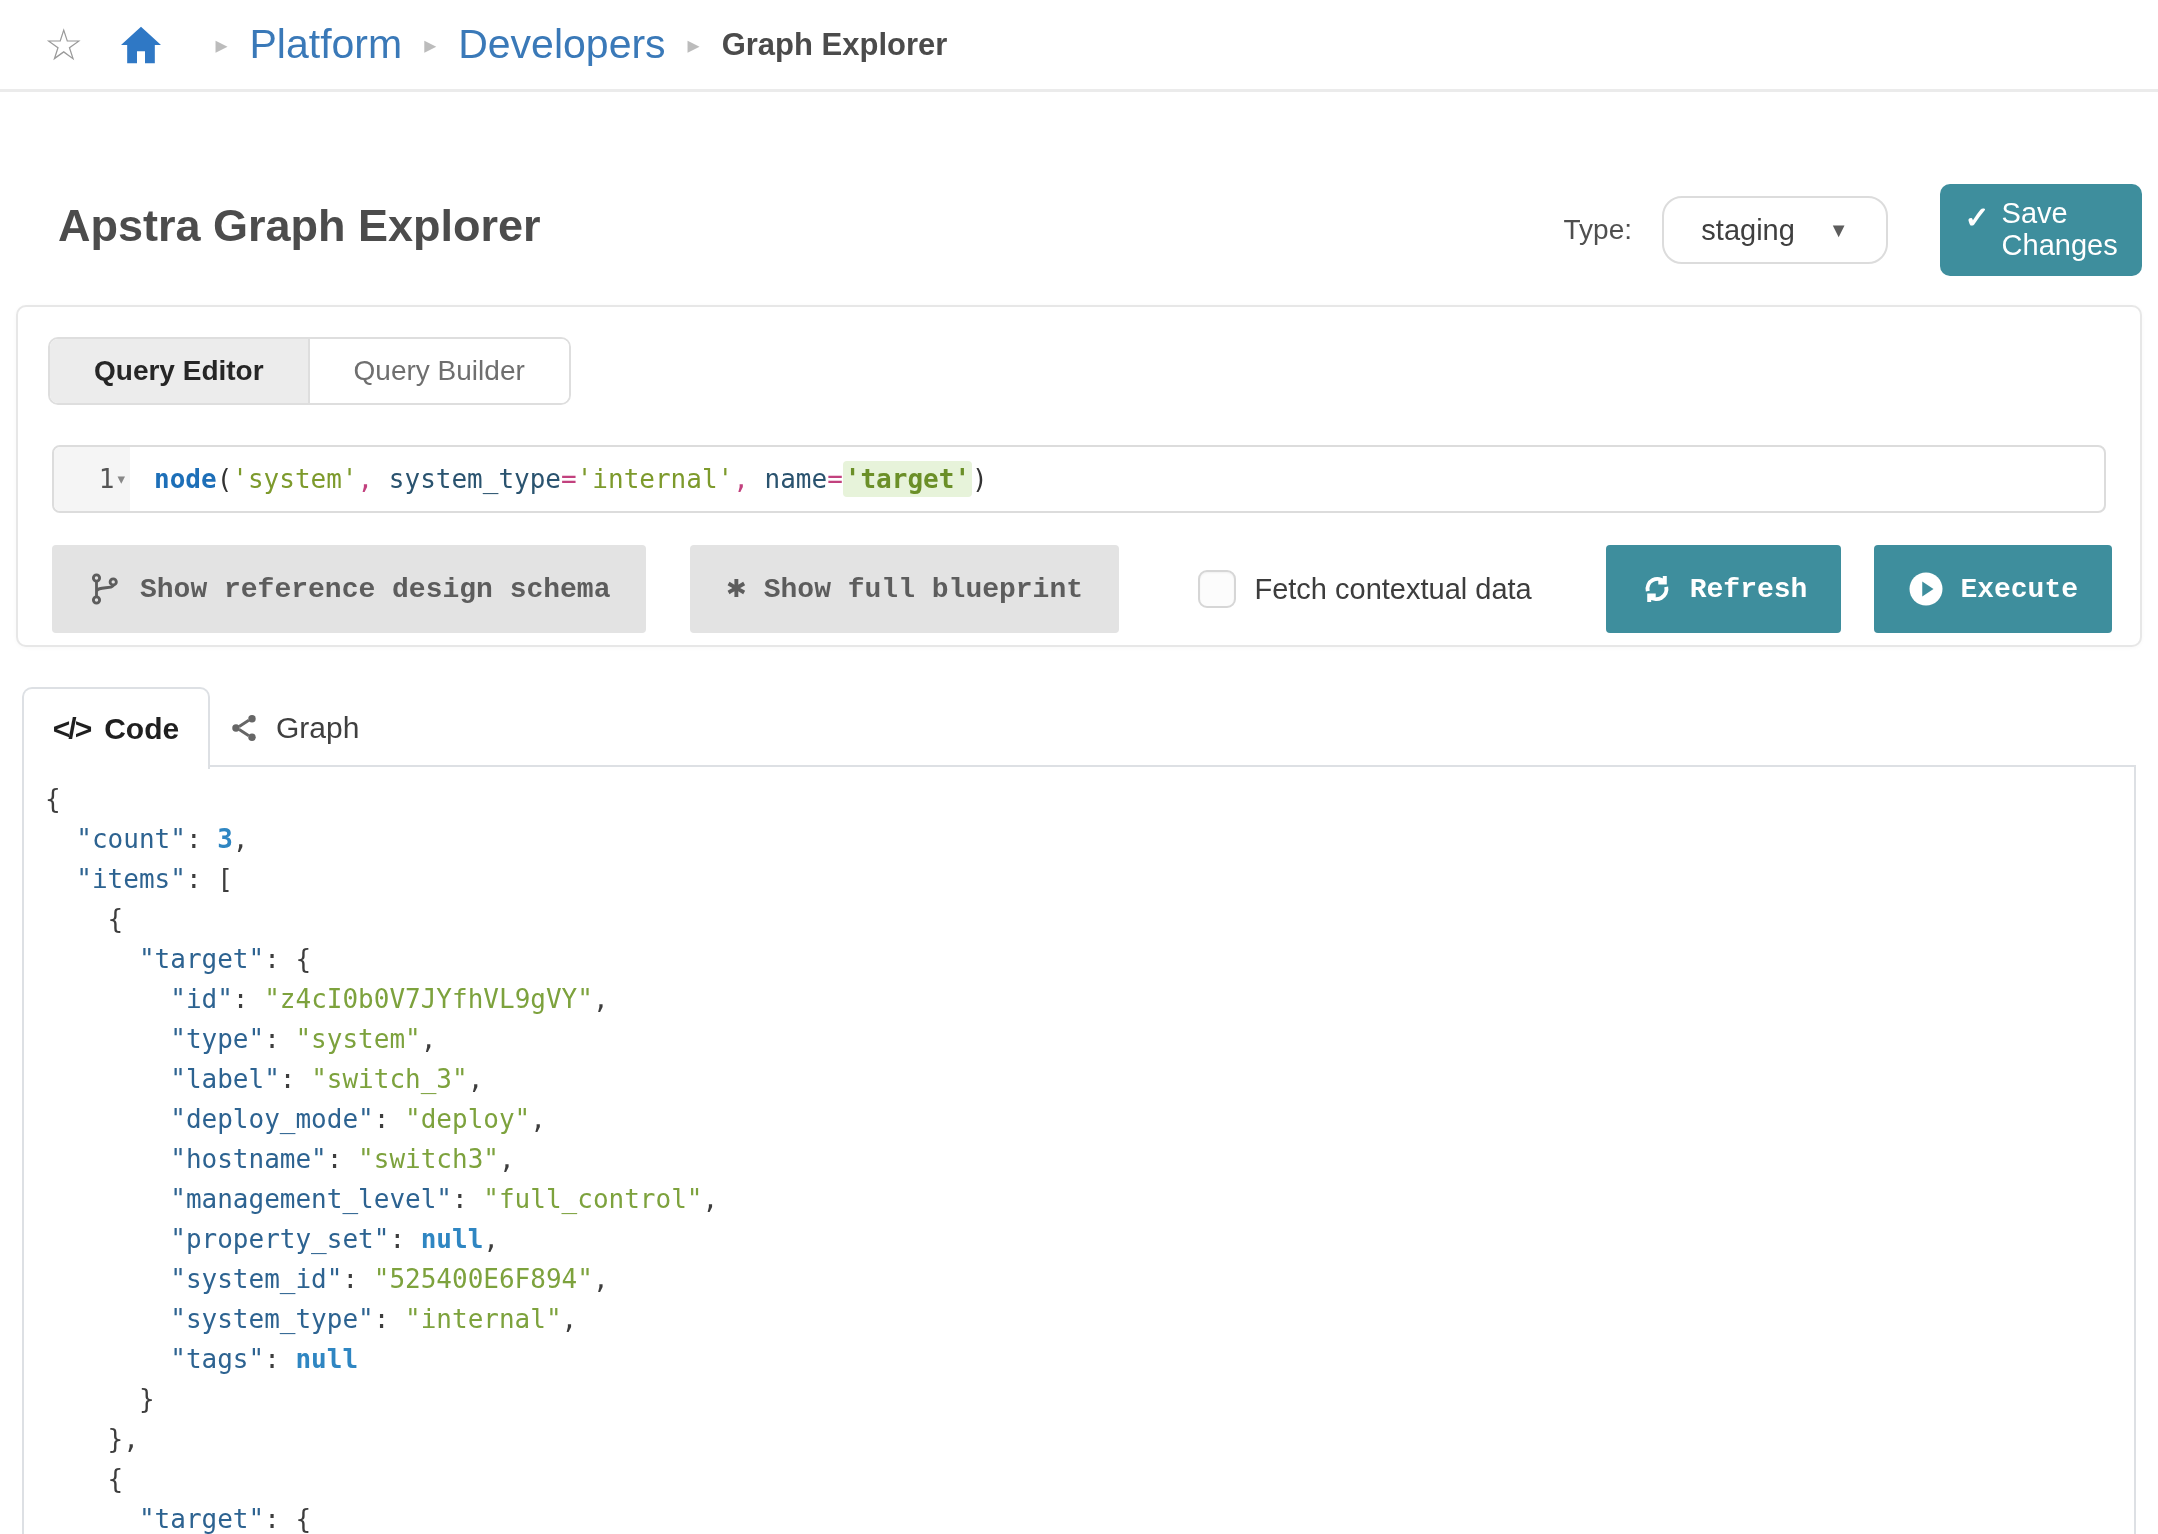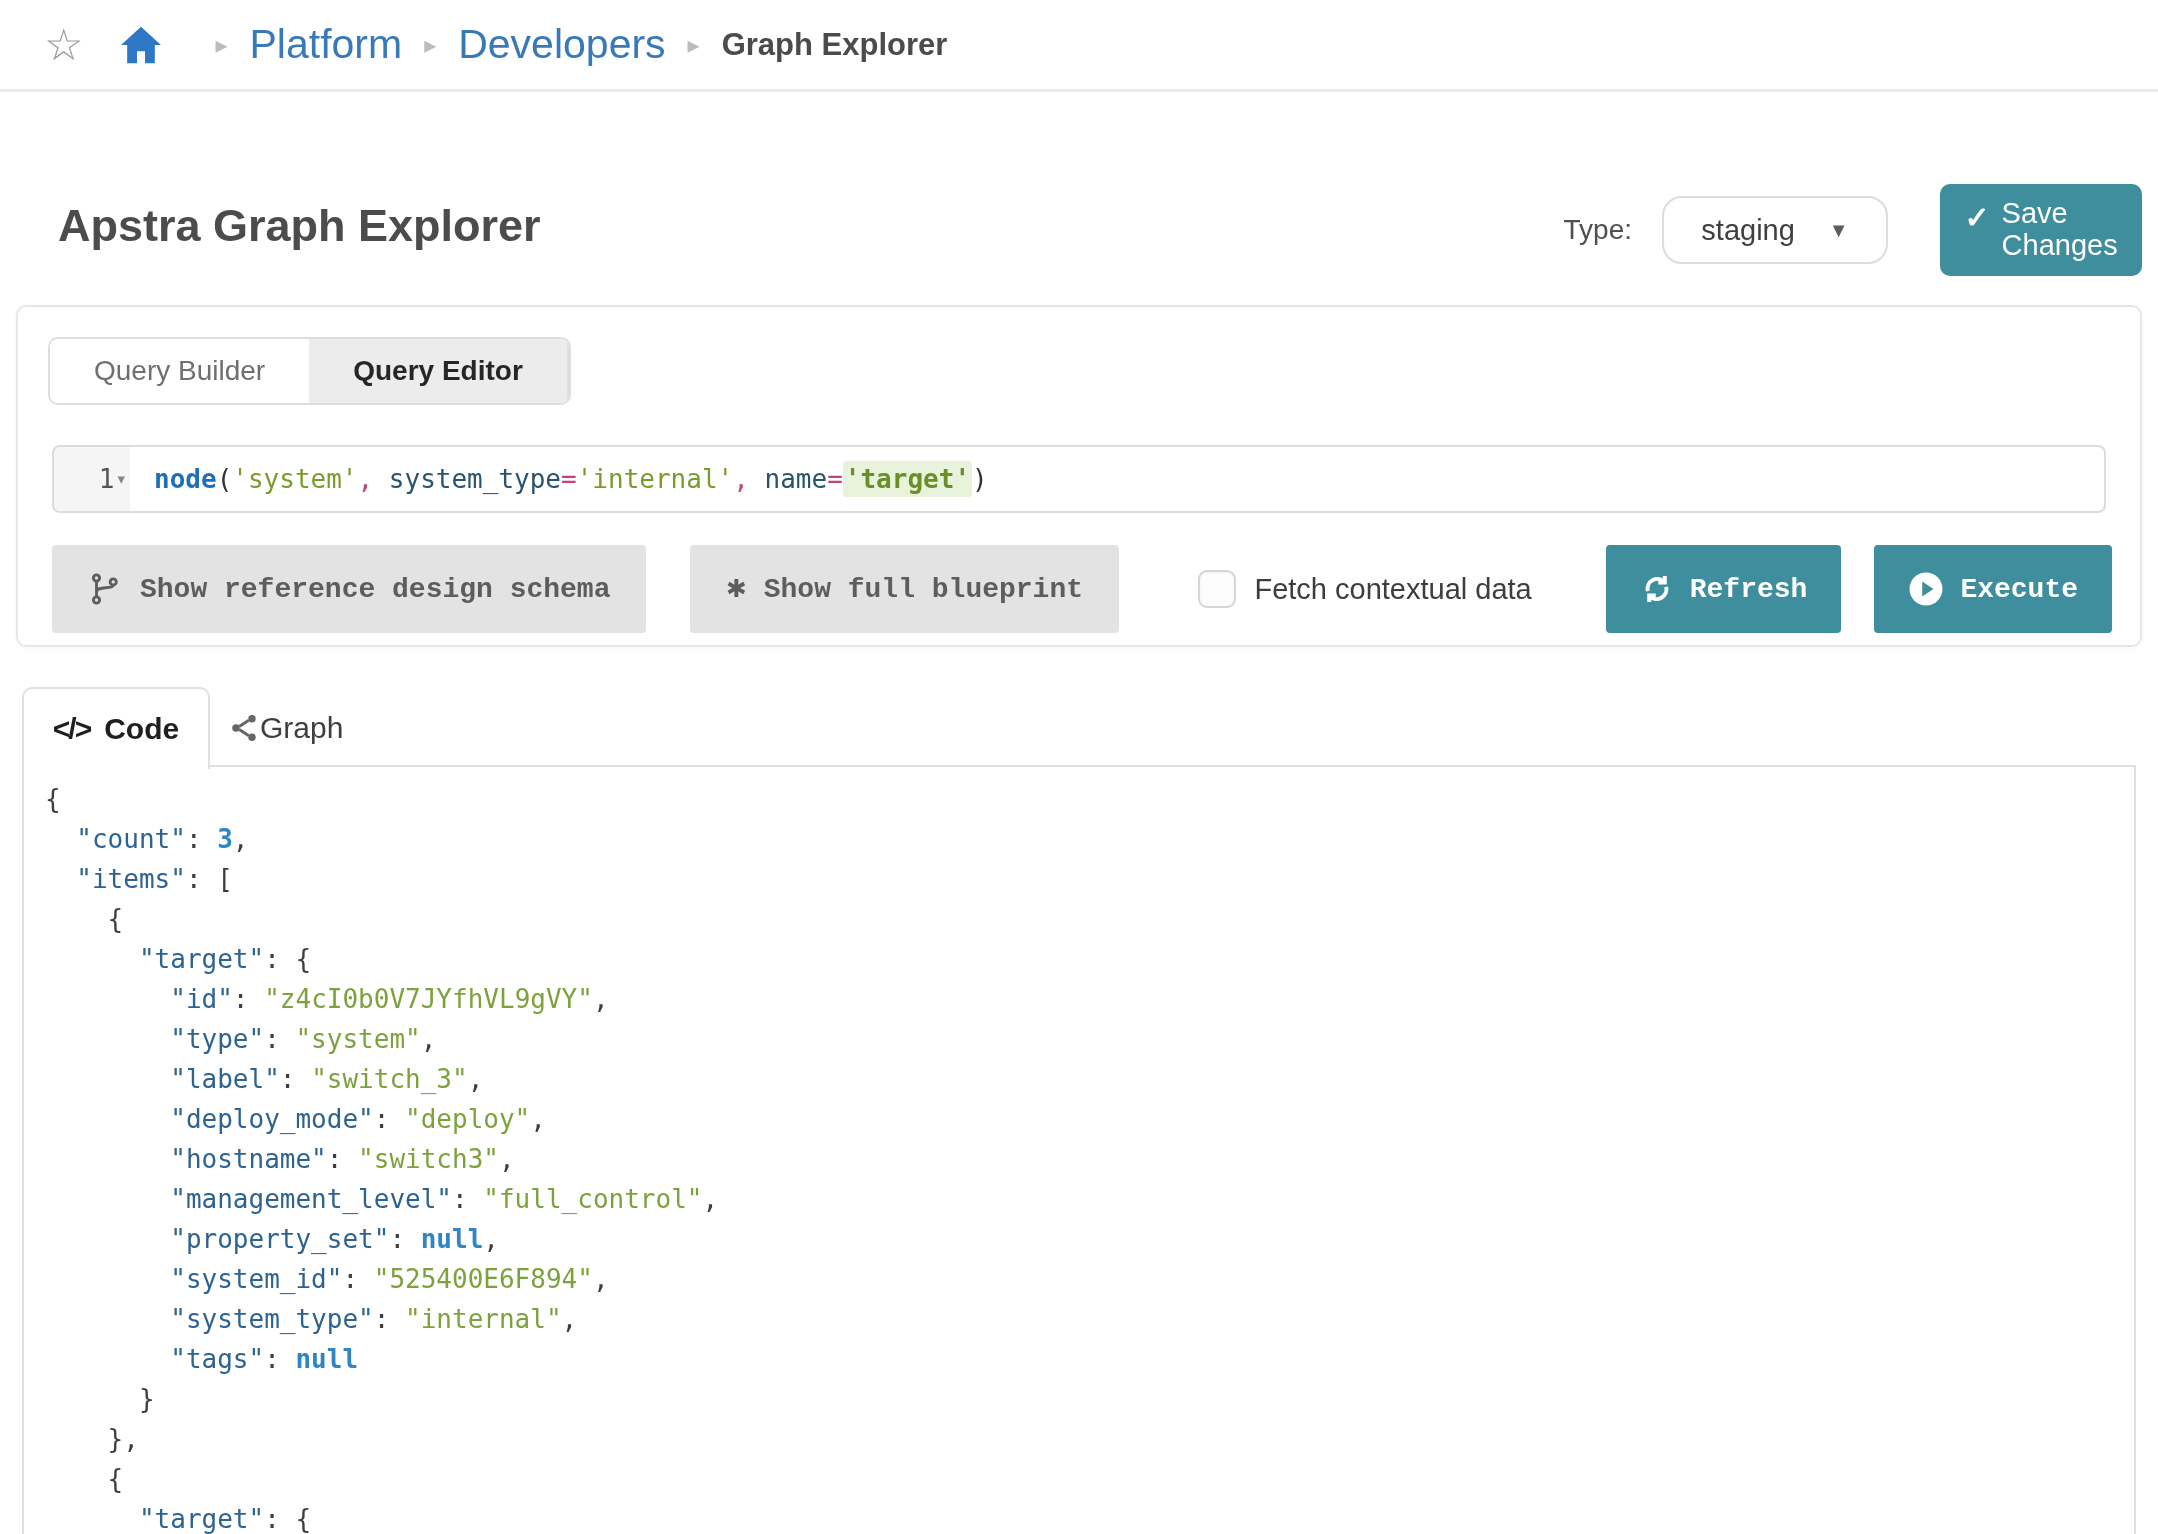--- a/index.html
+++ b/index.html
@@ -87,21 +87,21 @@
   
   .rtab-code { position:absolute; left:22px; top:687px; width:188px; height:82px;
                background:#fff; border:2px solid #dde0e4; border-bottom:none;
                border-radius:10px 10px 0 0; z-index:2; display:flex;
                align-items:center; justify-content:center; cursor:pointer; }
   .rtab-code .glyph { font-size:30px; font-weight:bold; color:#1f1f1f; margin-right:14px;
                       letter-spacing:-2px; }
   .rtab-code .lbl { font-size:30px; font-weight:bold; color:#1f1f1f; }
   .rtab-graph { position:absolute; left:228px; top:689px; height:78px; display:flex;
                 align-items:center; cursor:pointer; }
-  .rtab-graph .lbl { font-size:30px; color:#3f3f3f; }
+  .rtab-graph .lbl { font-size:30px; color:#3f3f3f; margin-left:16px; }
 
   .content-box { position:absolute; left:22px; top:765px; width:2114px; height:790px;
                  background:#fff; border:2px solid #dde0e4; z-index:1; }
   .json-pre { margin:0; padding:12px 0 0 21px; font-family:"DejaVu Sans Mono", monospace;
               font-size:26px; line-height:40px; color:#3d3d3d; white-space:pre; }
   .j-key { color:#2d6391; }
   .j-str { color:#7da23d; }
   .j-num { color:#2f86c2; font-weight:bold; }
   .j-null { color:#2f86c2; font-weight:bold; }
 </style>
@@ -131,22 +131,22 @@
       <span class="caret">▼</span>
     </div>
     <button class="save-btn">
       <span class="check">✓</span>
       <span class="lbl">Save Changes</span>
     </button>
   </div>
 
   <div class="query-panel">
     <div class="qtabs">
+      <div class="qtab active">Query Editor</div>
       <div class="qtab">Query Builder</div>
-      <div class="qtab active">Query Editor</div>
     </div>
 
     <div class="editor">
       <div class="gutter">
         <span class="ln">1</span>
         <span class="fold">▾</span>
       </div>
       <div class="codeline"><span class="tk-kw">node</span><span class="tk-p">(</span><span class="tk-str">'system'</span><span class="tk-op">,</span><span class="tk-p"> </span><span class="tk-var">system_type</span><span class="tk-op">=</span><span class="tk-str">'internal'</span><span class="tk-op">,</span><span class="tk-p"> </span><span class="tk-var">name</span><span class="tk-op">=</span><span class="tk-strsel">'target'</span><span class="tk-p">)</span></div>
     </div>
 

